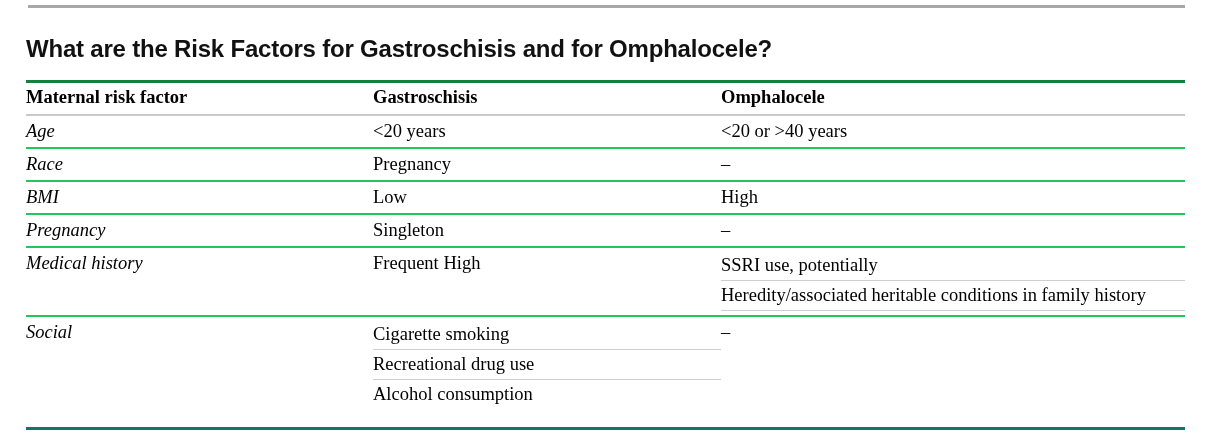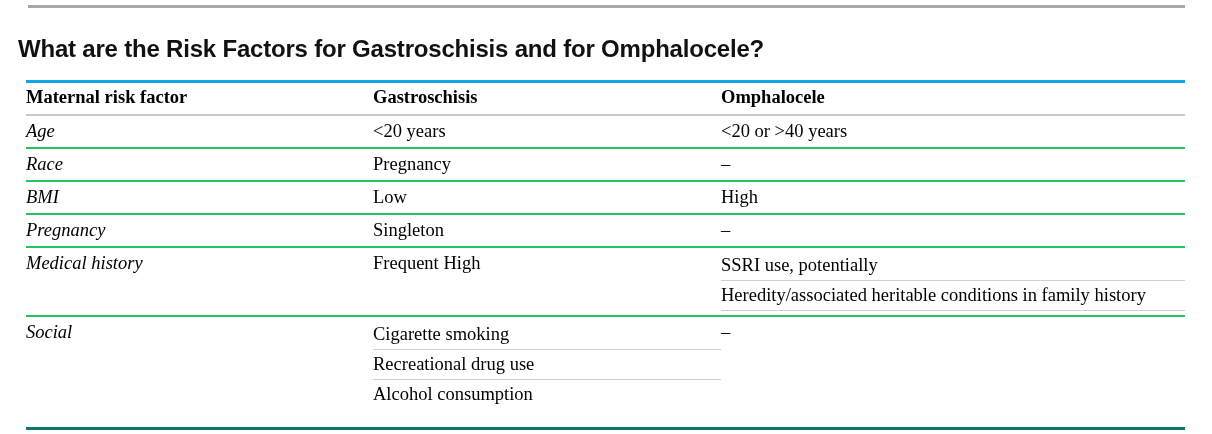--- a/index.html
+++ b/index.html
@@ -28,21 +28,21 @@
     left: 28px;
     top: 5px;
     width: 1157px;
     height: 3px;
     background: #a8a8a8;
   }
 
   
   .title {
     position: absolute;
-    left: 18px;
+    left: 26px;
     top: 18px;
     width: 1160px;
     font-family: "Liberation Sans Narrow", "Liberation Sans", "DejaVu Sans", sans-serif;
     font-weight: bold;
     font-size: 24px;
     line-height: 30px;
     letter-spacing: -0.2px;
     color: #111111;
     white-space: nowrap;
   }
@@ -64,21 +64,21 @@
 
   table.risk-table col.c1 { width: 347px; }
   table.risk-table col.c2 { width: 348px; }
   table.risk-table col.c3 { width: 464px; }
 
   .risk-table thead th {
     text-align: left;
     font-weight: bold;
     font-size: 18.5px;
     padding: 3px 0 5px 0;
-    border-top: 3px solid #0ea5e9;
+    border-top: 3px solid #15803d;
     border-bottom: 2px solid #c9c9c9;
     vertical-align: bottom;
     line-height: 23px;
   }
 
   .risk-table tbody td {
     padding: 3px 0 4px 0;
     border-bottom: 2px solid #22c55e;
     vertical-align: top;
     line-height: 24px;

